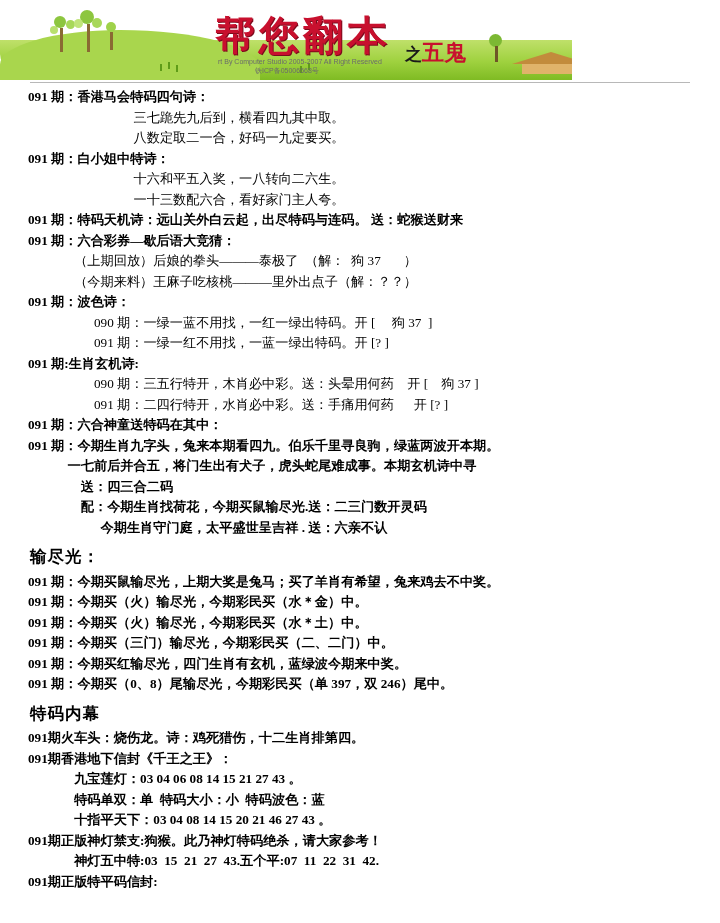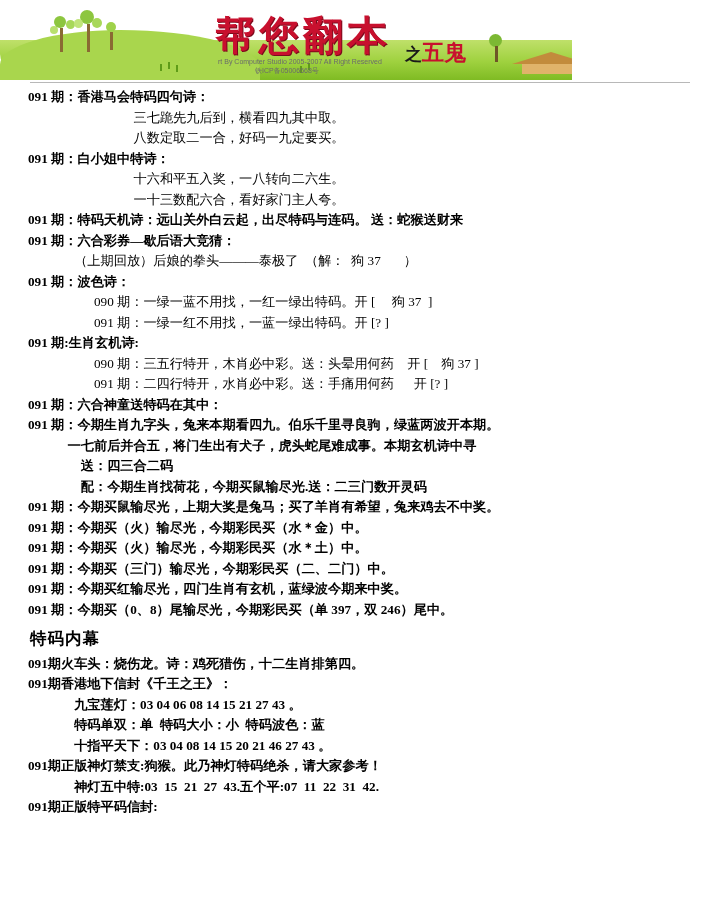--- a/index.html
+++ b/index.html
@@ -214,33 +214,36 @@
   <div class="blk">
     <div class="line bold">091 期：香港马会特码四句诗：</div>
     <div class="line">                                三七跪先九后到，横看四九其中取。</div>
     <div class="line">                                八数定取二一合，好码一九定要买。</div>
     <div class="line bold">091 期：白小姐中特诗：</div>
     <div class="line">                                十六和平五入奖，一八转向二六生。</div>
     <div class="line">                                一十三数配六合，看好家门主人夸。</div>
     <div class="line bold">091 期：特码天机诗：远山关外白云起，出尽特码与连码。 送：蛇猴送财来</div>
     <div class="line bold">091 期：六合彩券—歇后语大竞猜：</div>
     <div class="line">              （上期回放）后娘的拳头———泰极了  （解：  狗 37       ）</div>
+    <div class="line">              （今期来料）王麻子吃核桃———里外出点子（解：？？）</div>
     <div class="line bold">091 期：波色诗：</div>
     <div class="line">                    090 期：一绿一蓝不用找，一红一绿出特码。开 [     狗 37  ]</div>
     <div class="line">                    091 期：一绿一红不用找，一蓝一绿出特码。开 [? ]</div>
     <div class="line bold">091 期:生肖玄机诗:</div>
     <div class="line">                    090 期：三五行特开，木肖必中彩。送：头晕用何药    开 [    狗 37 ]</div>
     <div class="line">                    091 期：二四行特开，水肖必中彩。送：手痛用何药      开 [? ]</div>
     <div class="line bold">091 期：六合神童送特码在其中：</div>
     <div class="line bold">091 期：今期生肖九字头，兔来本期看四九。伯乐千里寻良驹，绿蓝两波开本期。</div>
     <div class="line bold">            一七前后并合五，将门生出有犬子，虎头蛇尾难成事。本期玄机诗中寻</div>
     <div class="line bold">                送：四三合二码</div>
     <div class="line bold">                配：今期生肖找荷花，今期买鼠输尽光.送：二三门数开灵码</div>
-  </div>
-
+    <div class="line bold">                      今期生肖守门庭，太平盛世呈吉祥 . 送：六亲不认</div>
+  </div>
+
+  <div class="sec-title">输尽光：</div>
   <div class="blk">
     <div class="line bold">091 期：今期买鼠输尽光，上期大奖是兔马；买了羊肖有希望，兔来鸡去不中奖。</div>
     <div class="line bold">091 期：今期买（火）输尽光，今期彩民买（水＊金）中。</div>
     <div class="line bold">091 期：今期买（火）输尽光，今期彩民买（水＊土）中。</div>
     <div class="line bold">091 期：今期买（三门）输尽光，今期彩民买（二、二门）中。</div>
     <div class="line bold">091 期：今期买红输尽光，四门生肖有玄机，蓝绿波今期来中奖。</div>
     <div class="line bold">091 期：今期买（0、8）尾输尽光，今期彩民买（单 397，双 246）尾中。</div>
   </div>
 
   <div class="sec-title">特码内幕</div>

